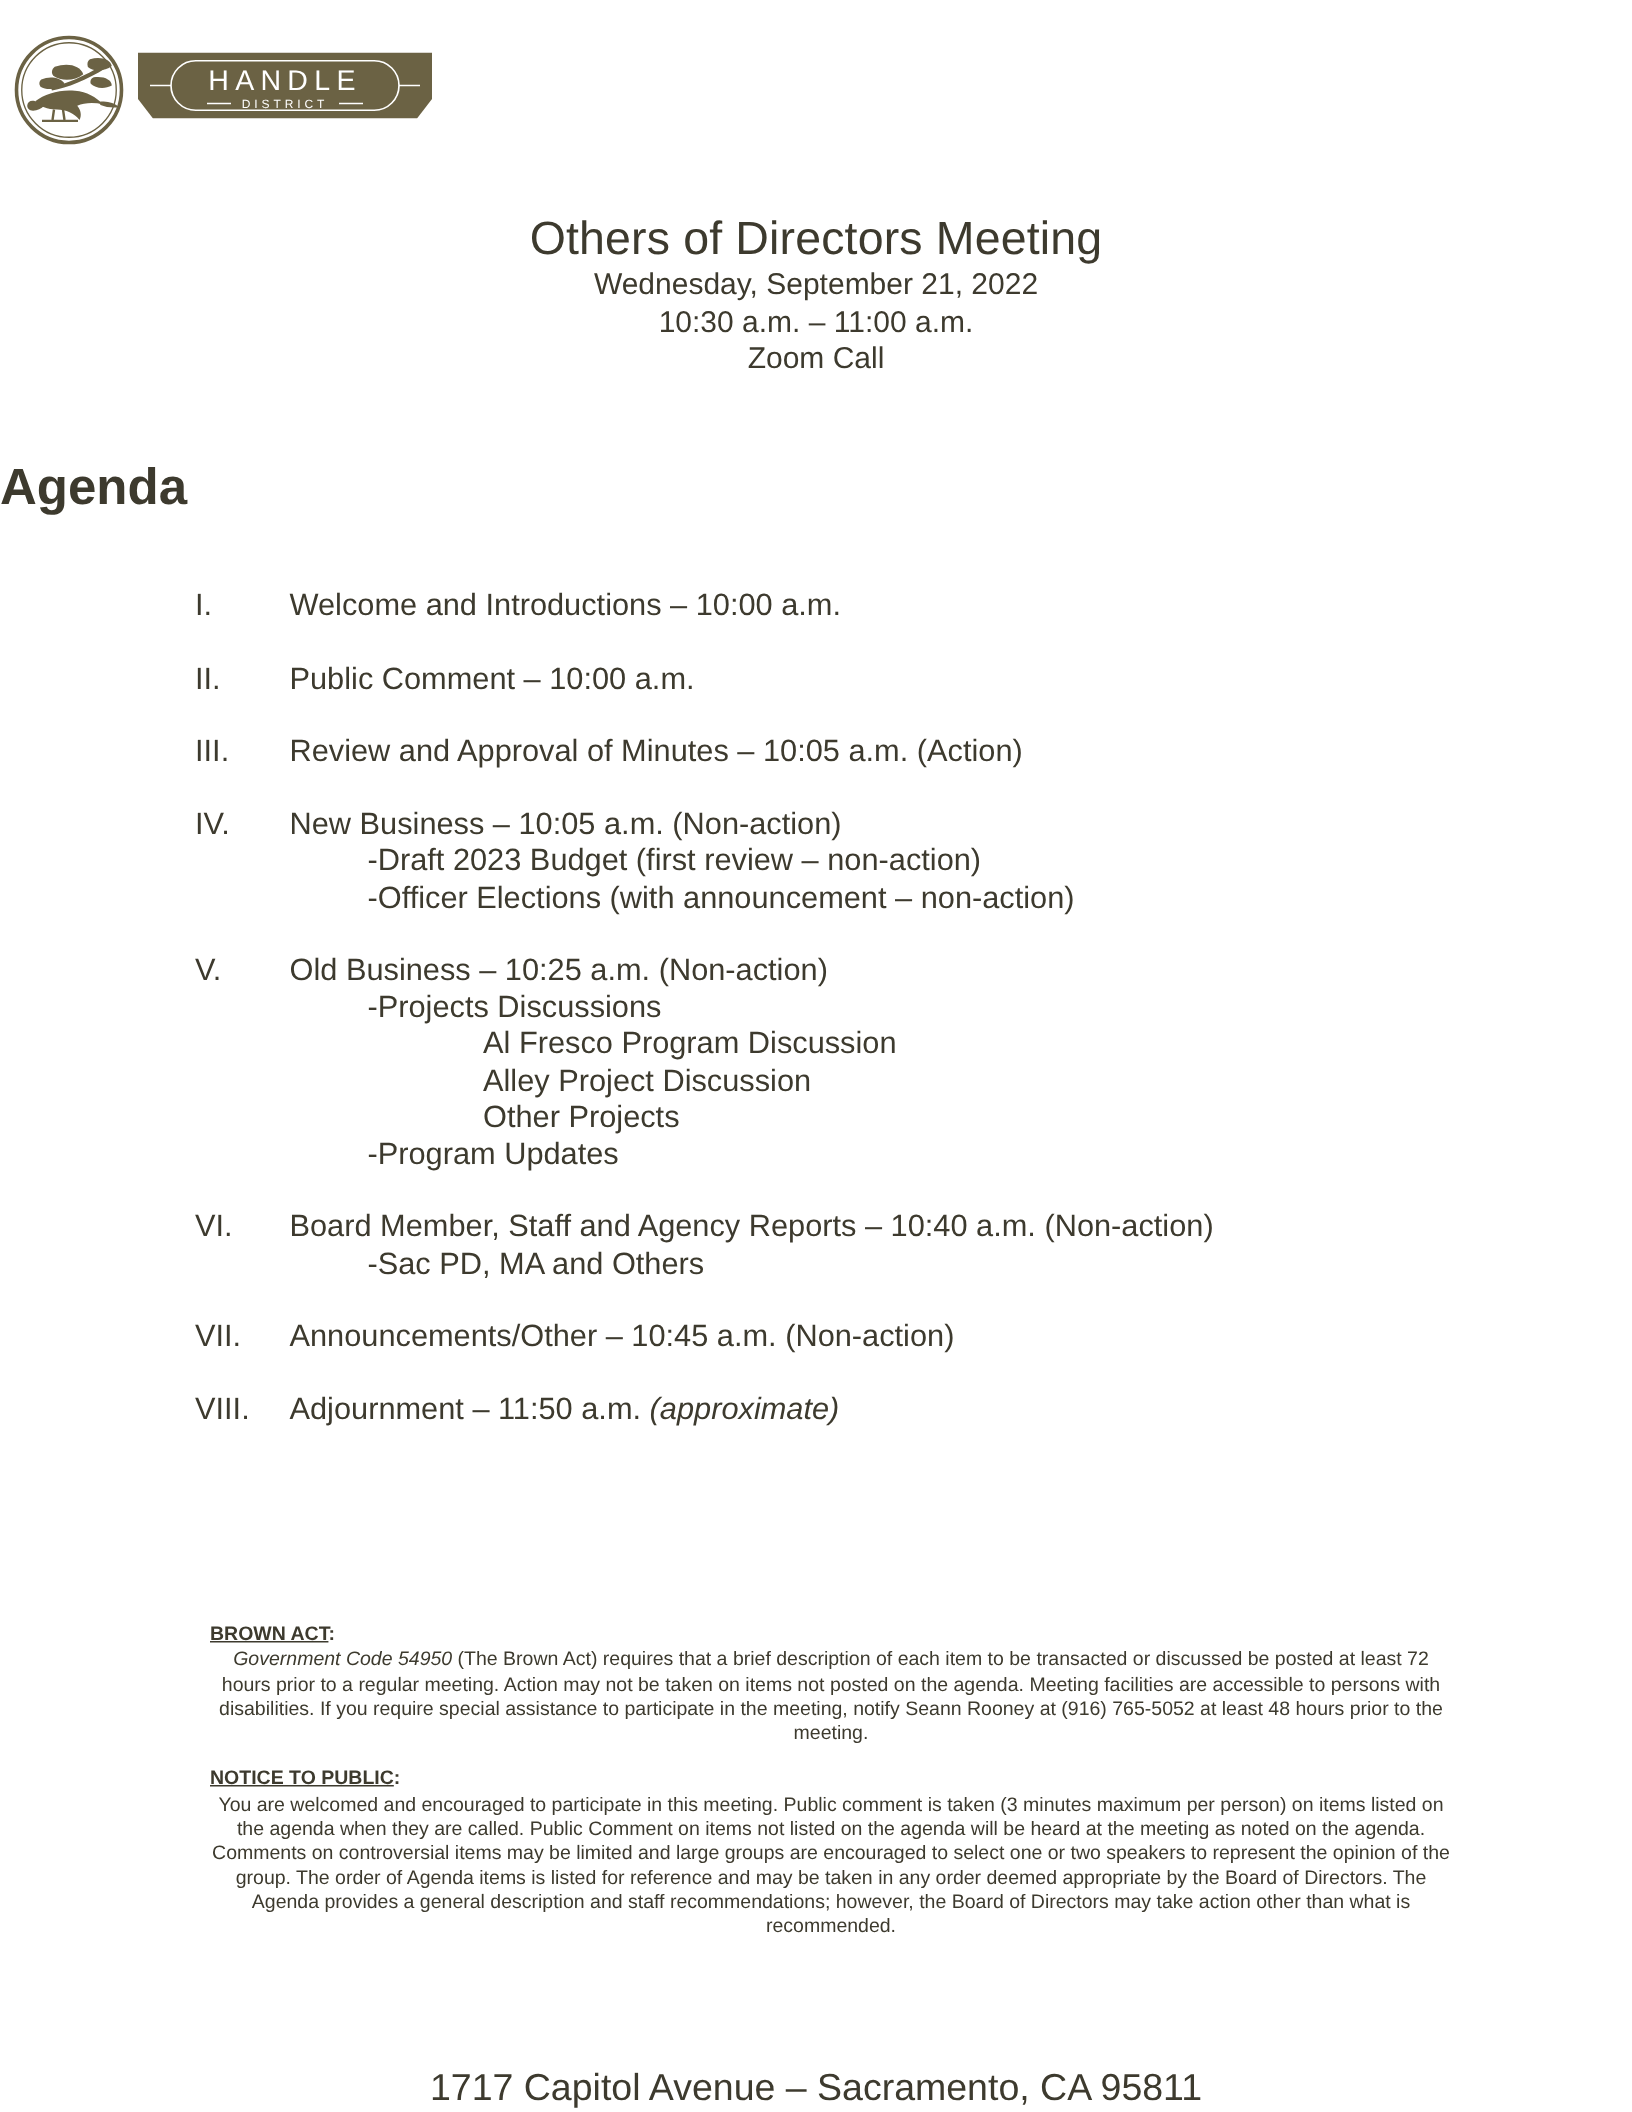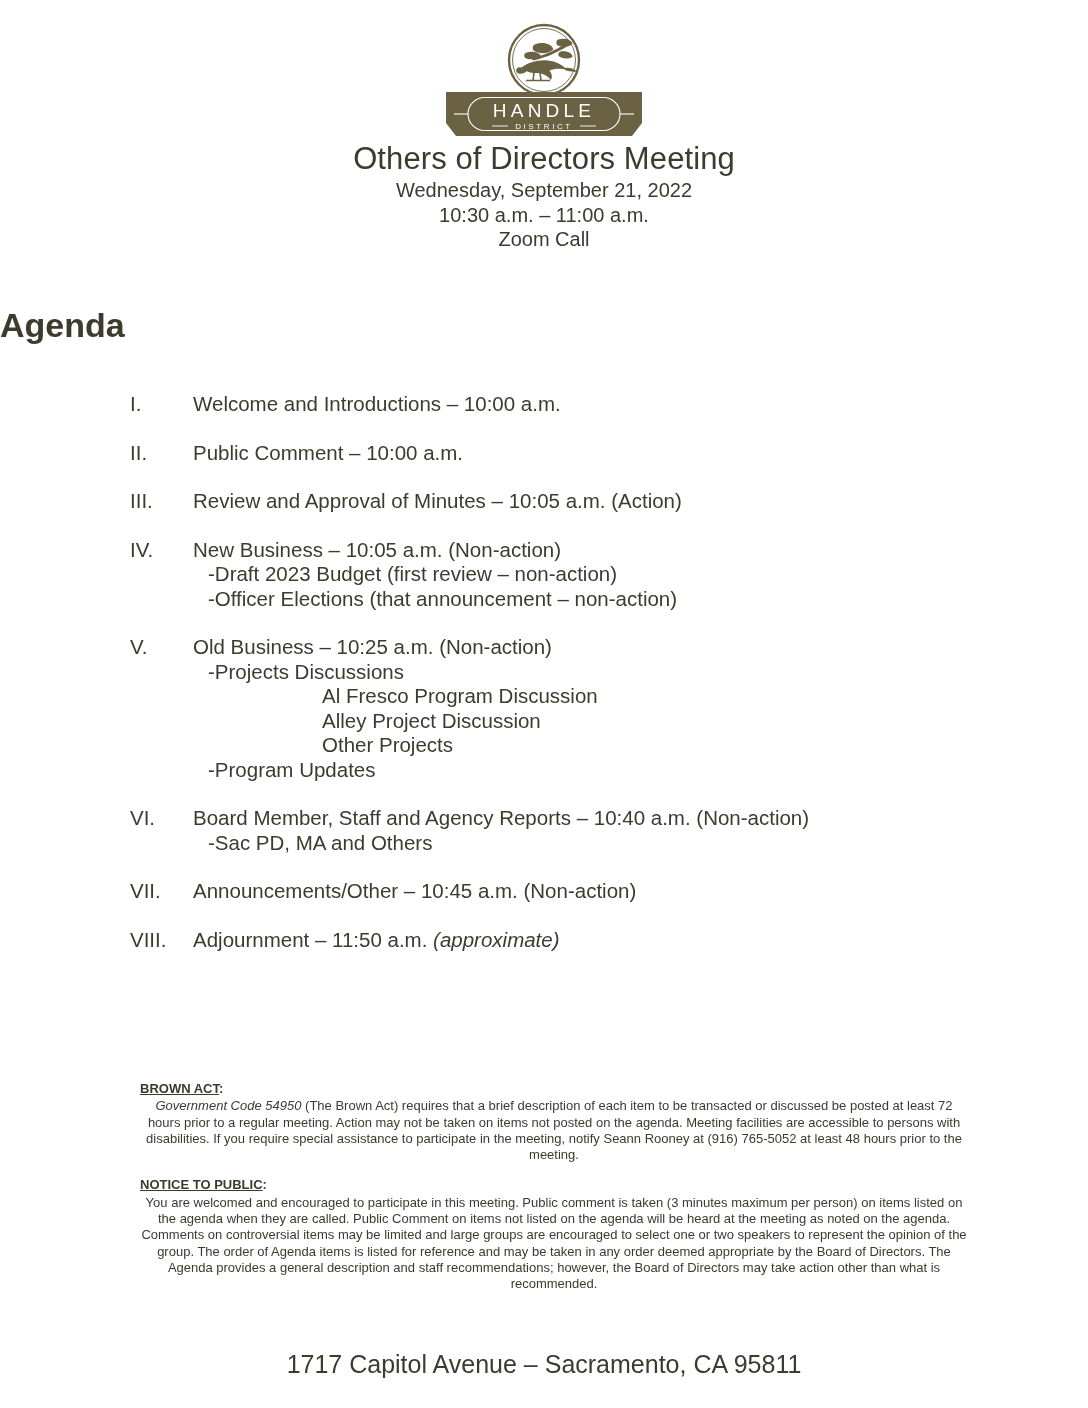--- a/index.html
+++ b/index.html
@@ -16,21 +16,21 @@
     overflow: hidden;
   }
 
   
   .logo-block {
     position: absolute;
     top: 22px;
     left: 0;
     width: 1088px;
     display: flex;
-    flex-direction: column;
+    flex-direction: row;
     align-items: center;
   }
   .logo-emblem {
     display: block;
   }
   .logo-banner {
     position: relative;
     margin-top: -6px;
     width: 196px;
     height: 44px;
@@ -89,21 +89,21 @@
     align-items: baseline;
   }
   .agenda-numeral {
     width: 63px;
     flex: 0 0 63px;
   }
   .agenda-label {
     flex: 1 1 auto;
   }
   .agenda-sub {
-    margin-left: 78px;
+    margin-left: 115px;
   }
   .agenda-subsub {
     margin-left: 192px;
   }
   .italic { font-style: italic; }
 
   
   .footnotes {
     position: absolute;
     top: 1081px;
@@ -117,21 +117,21 @@
   .footnote-heading {
     font-weight: bold;
     margin: 0 0 1px 0;
   }
   .footnote-heading .underline-part { text-decoration: underline; }
   .footnote-body { margin: 0; text-align: center; }
 
   
   .address-footer {
     position: absolute;
-    top: 1349px;
+    top: 1377px;
     left: 0;
     width: 1088px;
     text-align: center;
     font-size: 25px;
     line-height: 30px;
   }
 </style>
 </head>
 <body>
 
@@ -210,21 +210,21 @@
       <span class="agenda-label">Review and Approval of Minutes – 10:05 a.m. (Action)</span>
     </div>
   </div>
 
   <div class="agenda-entry">
     <div class="agenda-main">
       <span class="agenda-numeral">IV.</span>
       <span class="agenda-label">New Business – 10:05 a.m. (Non-action)</span>
     </div>
     <div class="agenda-sub">-Draft 2023 Budget (first review – non-action)</div>
-    <div class="agenda-sub">-Officer Elections (that announcement – non-action)</div>
+    <div class="agenda-sub">-Officer Elections (with announcement – non-action)</div>
   </div>
 
   <div class="agenda-entry">
     <div class="agenda-main">
       <span class="agenda-numeral">V.</span>
       <span class="agenda-label">Old Business – 10:25 a.m. (Non-action)</span>
     </div>
     <div class="agenda-sub">-Projects Discussions</div>
     <div class="agenda-subsub">Al Fresco Program Discussion</div>
     <div class="agenda-subsub">Alley Project Discussion</div>

